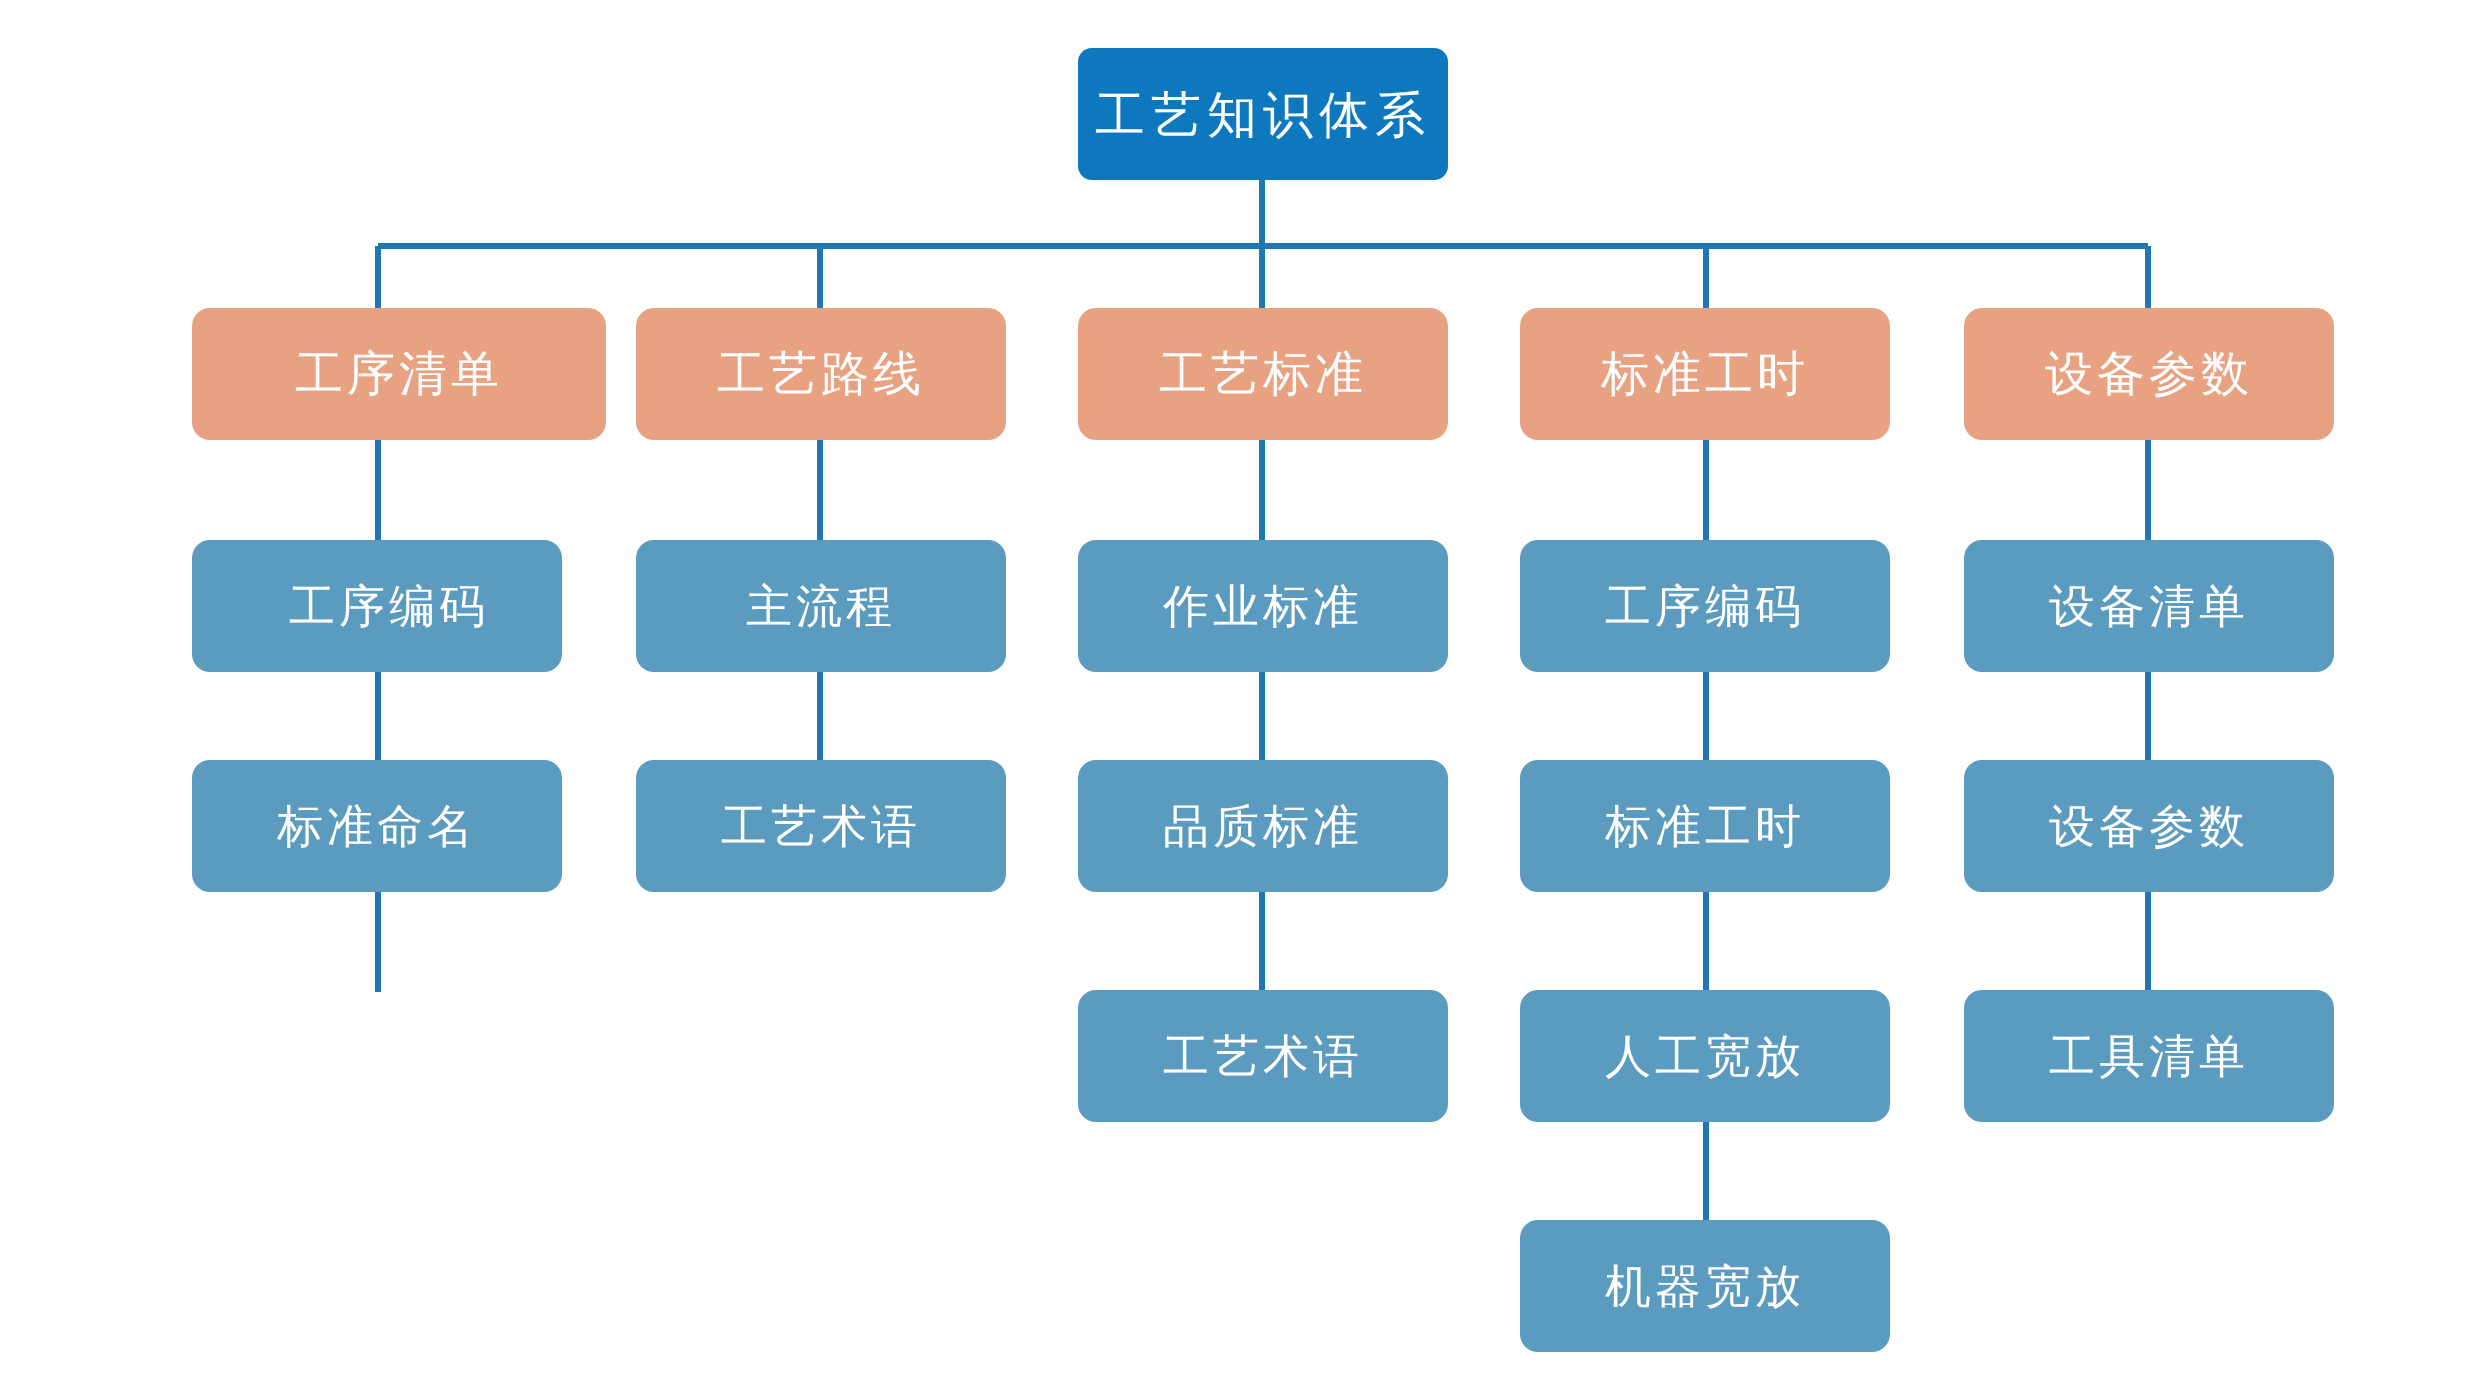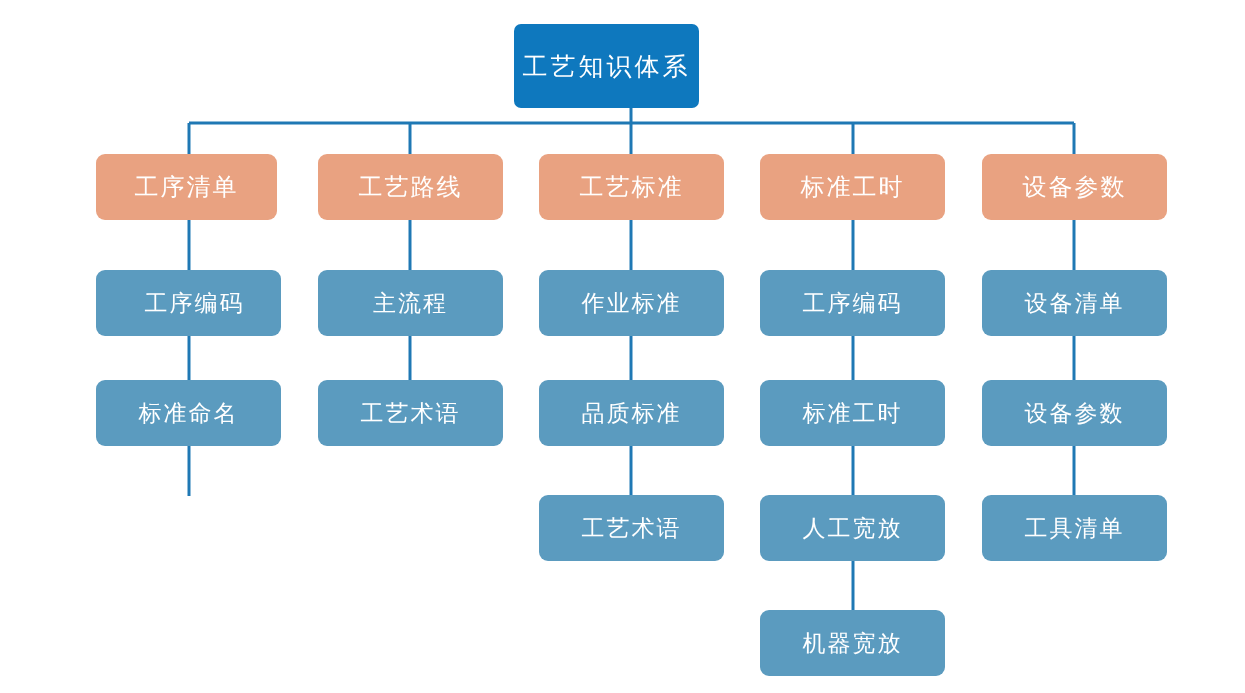--- a/index.html
+++ b/index.html
@@ -89,23 +89,23 @@
       <line x1="853" y1="336" x2="853" y2="381"></line>
       <line x1="853" y1="446" x2="853" y2="496"></line>
       <line x1="853" y1="561" x2="853" y2="611"></line>
 
       <line x1="1074" y1="219" x2="1074" y2="271"></line>
       <line x1="1074" y1="336" x2="1074" y2="381"></line>
       <line x1="1074" y1="446" x2="1074" y2="496"></line>
     </g>
   </svg>
 
-  <div class="node node-root" style="left:514px; top:24px; width:185px; height:84px;">工艺知识体系</div>
+  <div class="node node-root" style="left:539px; top:24px; width:185px; height:66px;">工艺知识体系</div>
 
-  <div class="node node-l2" style="left:96px; top:154px; width:181px; height:66px;text-align:center;">工序清单</div>
+  <div class="node node-l2" style="left:96px; top:154px; width:207px; height:66px;text-align:center;">工序清单</div>
   <div class="node node-l2" style="left:318px; top:154px; width:185px; height:66px;">工艺路线</div>
   <div class="node node-l2" style="left:539px; top:154px; width:185px; height:66px;">工艺标准</div>
   <div class="node node-l2" style="left:760px; top:154px; width:185px; height:66px;">标准工时</div>
   <div class="node node-l2" style="left:982px; top:154px; width:185px; height:66px;">设备参数</div>
 
   <div class="node node-l3" style="left:96px; top:270px; width:185px; height:66px;padding-left:12px;">工序编码</div>
   <div class="node node-l3" style="left:96px; top:380px; width:185px; height:66px;">标准命名</div>
 
   <div class="node node-l3" style="left:318px; top:270px; width:185px; height:66px;">主流程</div>
   <div class="node node-l3" style="left:318px; top:380px; width:185px; height:66px;">工艺术语</div>

